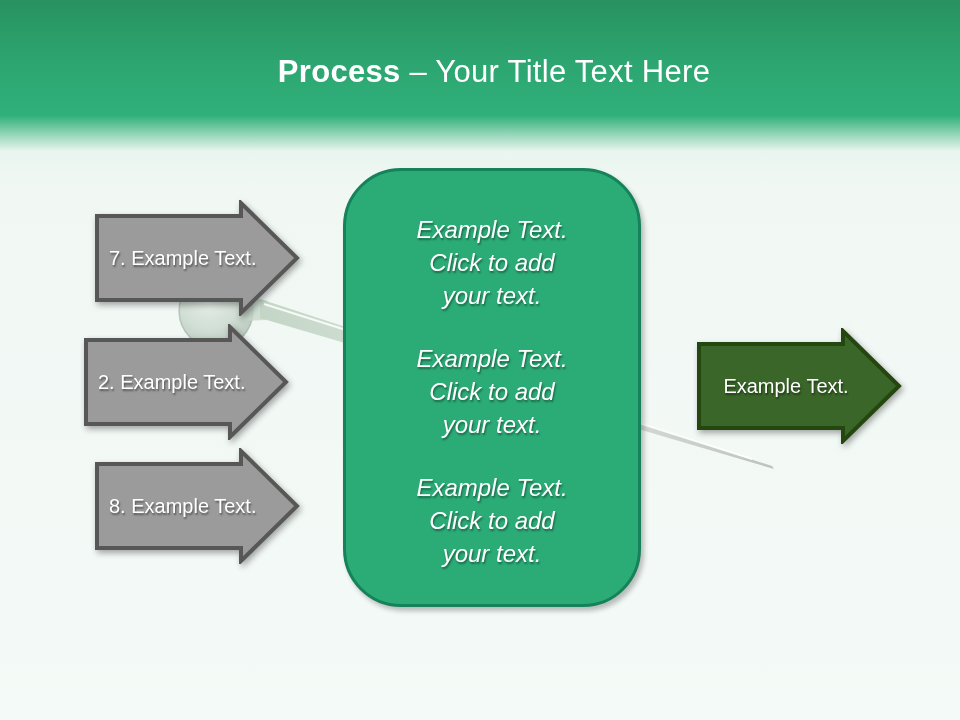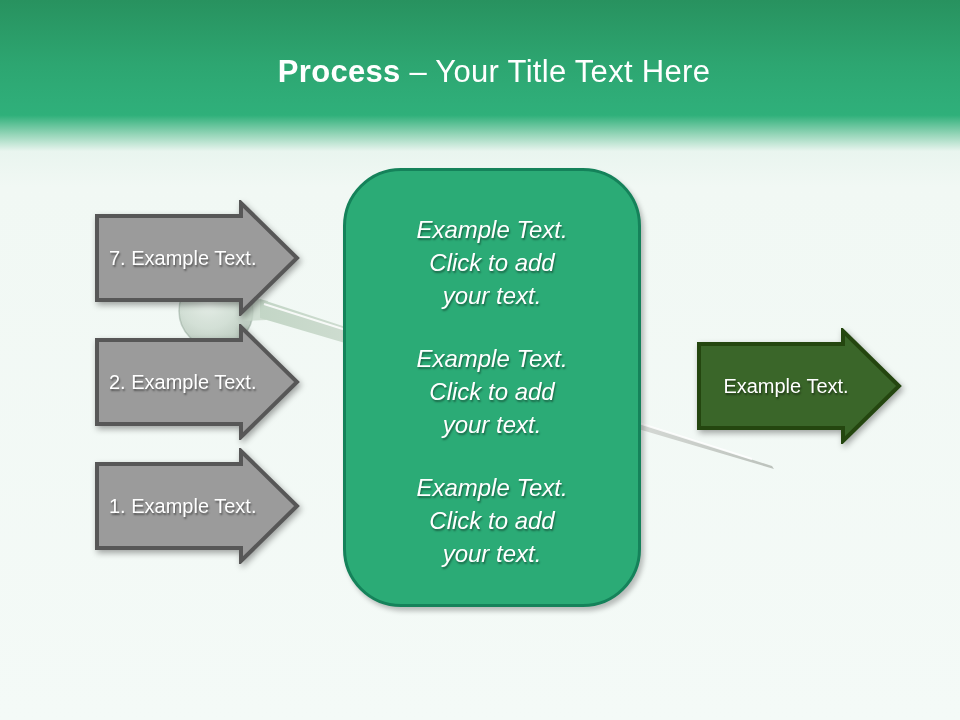--- a/index.html
+++ b/index.html
@@ -61,21 +61,21 @@
     position:absolute;top:0;height:116px;
     display:flex;align-items:center;
     color:var(--text-white);
     font-size:20px;
     text-shadow:1px 2px 2px rgba(0,0,0,.45);
     white-space:nowrap;
   }
   .arrow .label.left-align{left:14px;}
   .arrow .label.centered{left:0;width:178px;justify-content:center;}
   #arrow-1{left:95px;top:200px;}
-  #arrow-2{left:95px;top:324px;}
+  #arrow-2{left:84px;top:324px;}
   #arrow-3{left:95px;top:448px;}
   #arrow-right{left:697px;top:328px;}
   
   .panel{
     position:absolute;left:343px;top:168px;
     width:298px;height:439px;
     background:var(--panel-fill);
     border:3px solid var(--panel-border);
     border-radius:58px;
     box-shadow:3px 4px 5px rgba(0,0,0,.25);
@@ -138,21 +138,21 @@
     <svg width="205" height="116" viewBox="0 0 205 116">
       <polygon class="gray-shape" stroke-width="4" stroke-linejoin="miter" points="2,16 146,16 146,3 202,58 146,113 146,100 2,100"></polygon>
     </svg>
     <span class="label left-align">2. Example Text.</span>
   </div>
 
   <div class="arrow" id="arrow-3">
     <svg width="205" height="116" viewBox="0 0 205 116">
       <polygon class="gray-shape" stroke-width="4" stroke-linejoin="miter" points="2,16 146,16 146,3 202,58 146,113 146,100 2,100"></polygon>
     </svg>
-    <span class="label left-align">1. Example Text.</span>
+    <span class="label left-align">8. Example Text.</span>
   </div>
 
   <div class="panel">
     <div class="block">Example Text.
 Click  to add
 your text.</div>
     <div class="block">Example Text.
 Click  to add
 your text.</div>
     <div class="block">Example Text.

